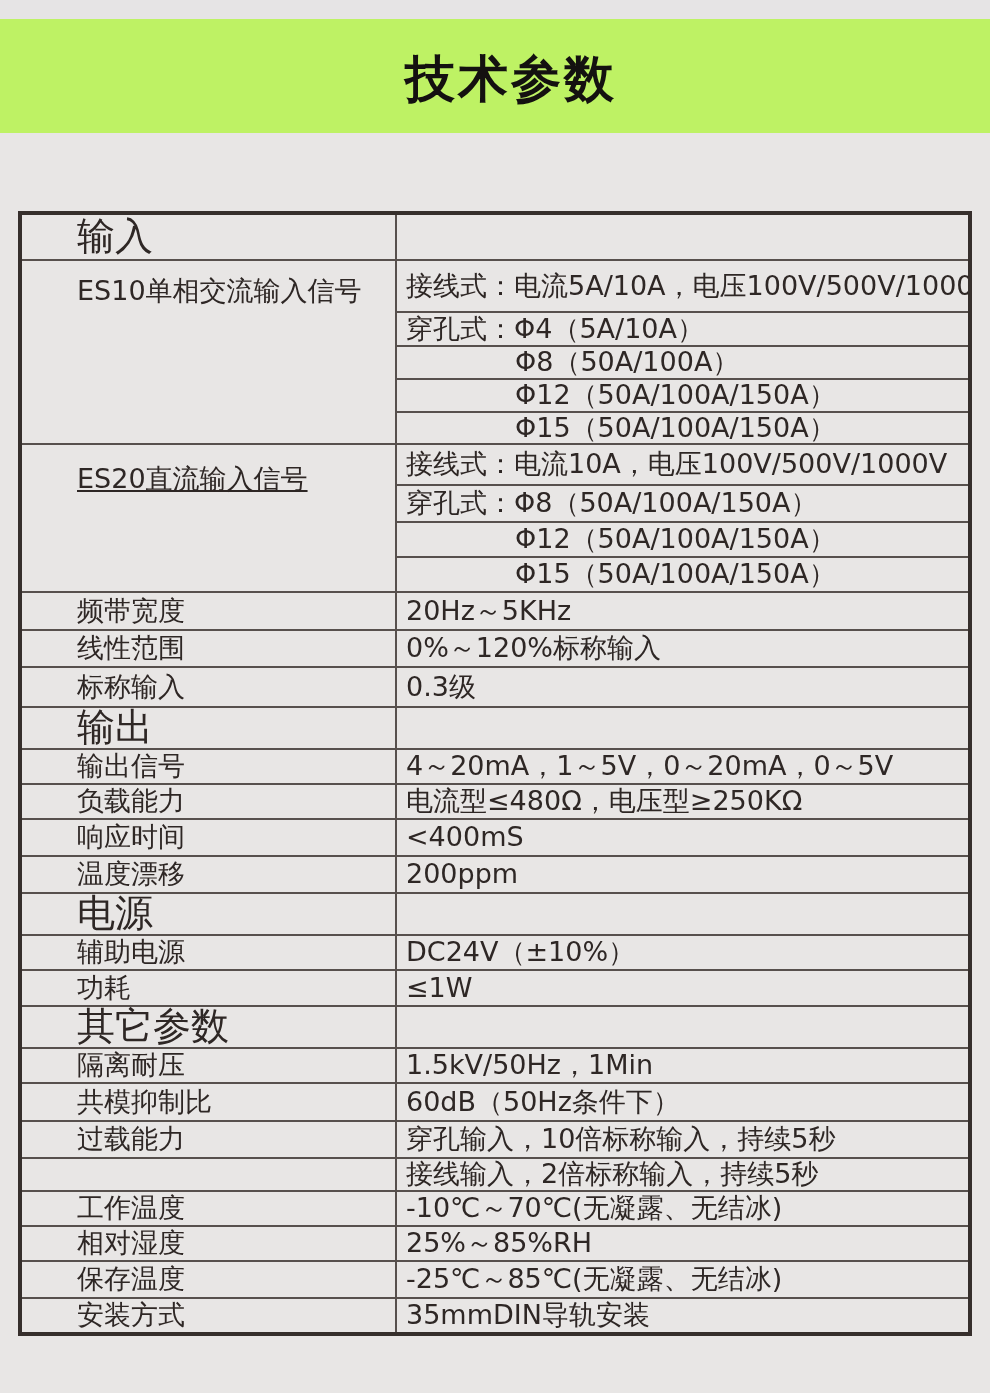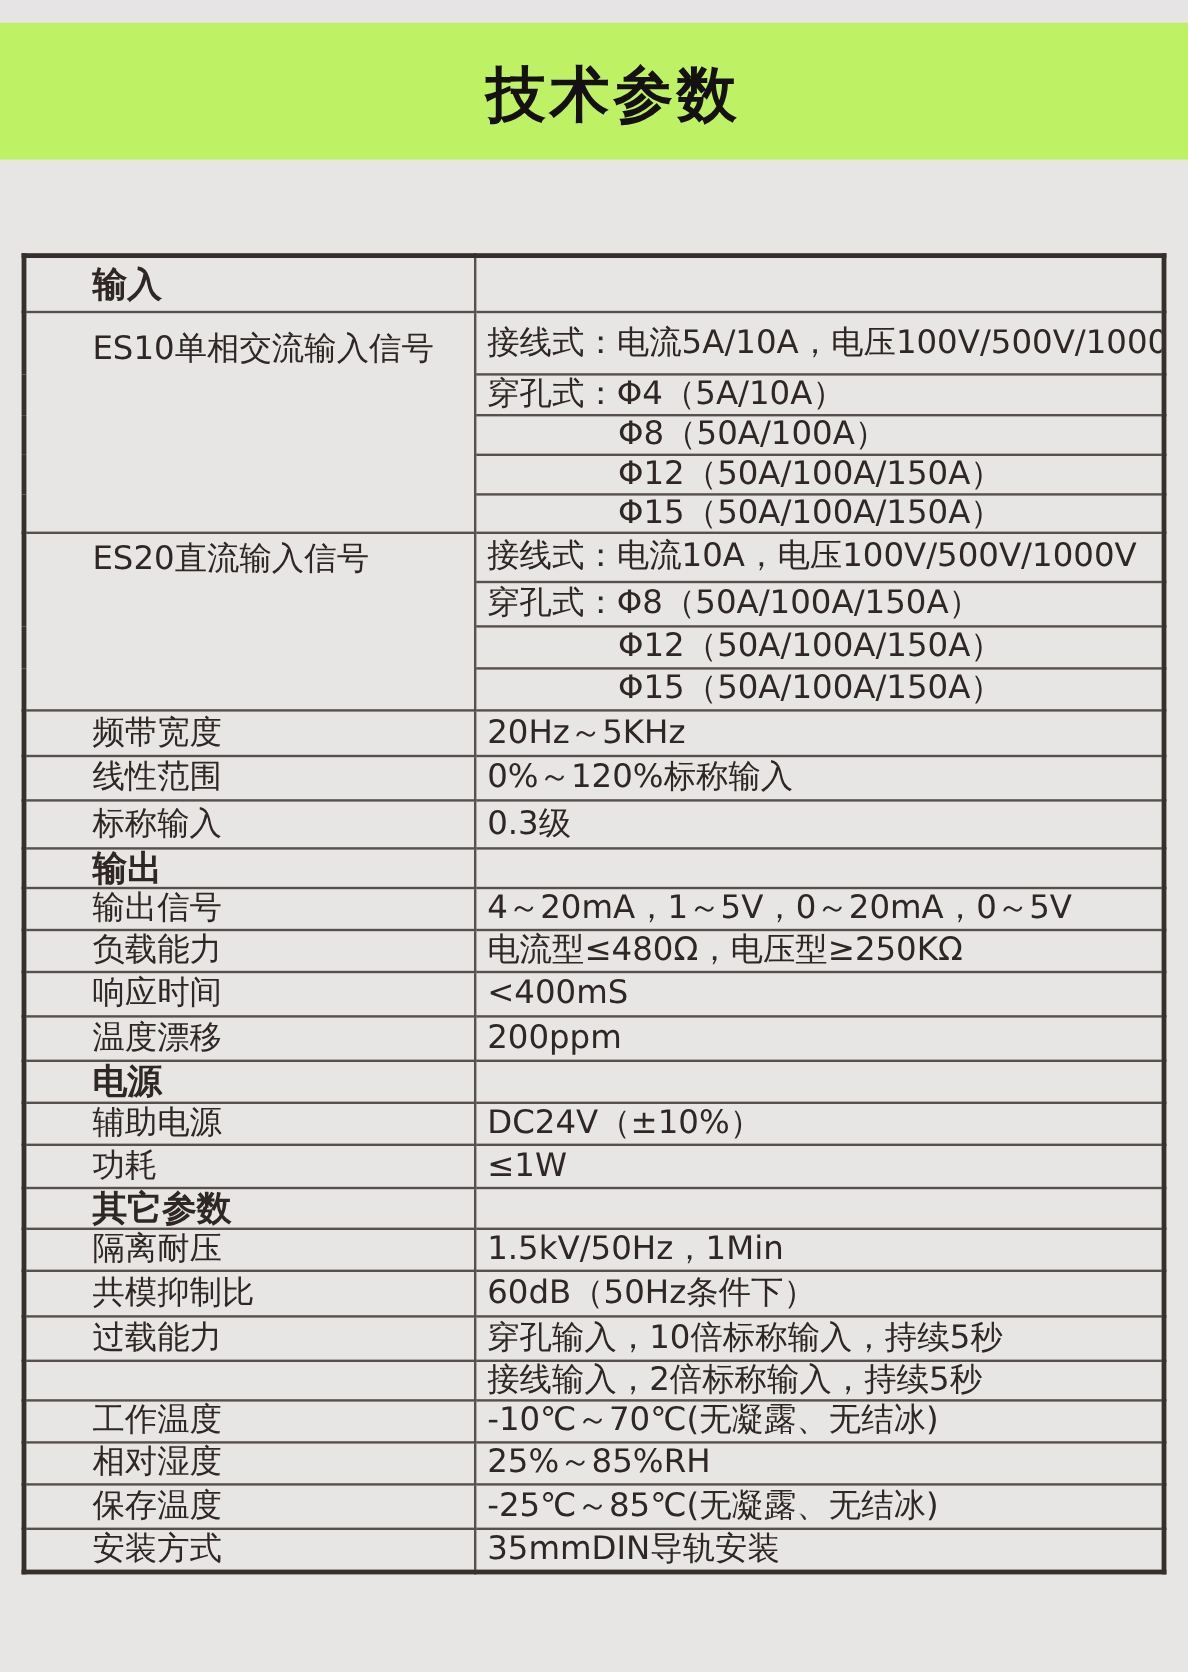--- a/index.html
+++ b/index.html
@@ -32,24 +32,24 @@
   td{
     border:2px solid #57504d;
     font-size:27px;line-height:1.05;
     vertical-align:middle;
     padding:0;
     overflow:hidden;white-space:nowrap;
   }
   td.label{padding-left:55px;}
   td.value{padding-left:9px;}
   td.value.indent{padding-left:118px;}
-  tr.header td.label{font-weight:bold;font-size:29px;}
+  tr.header td.label{font-weight:normal;font-size:38px;}
   td.top-label{vertical-align:top;}
   td.pt12{padding-top:16px;}
-  td.pt7{padding-top:7px;}
+  td.pt7{padding-top:20px;text-decoration:underline;}
 </style>
 </head>
 <body>
 
 <div class="top-strip"></div>
 
 <div class="band">
   <div class="title">技术参数</div>
 </div>
 

